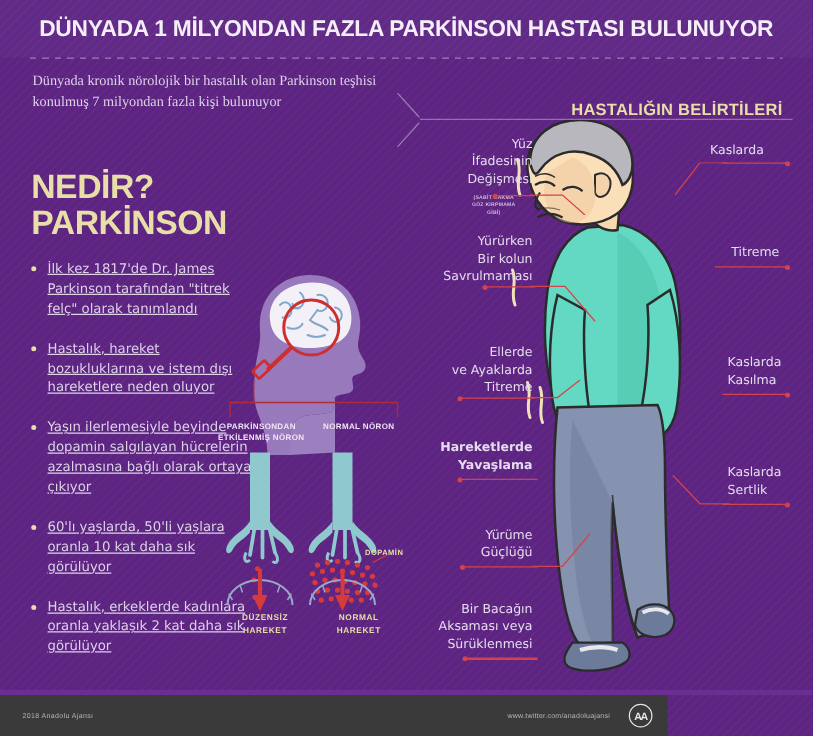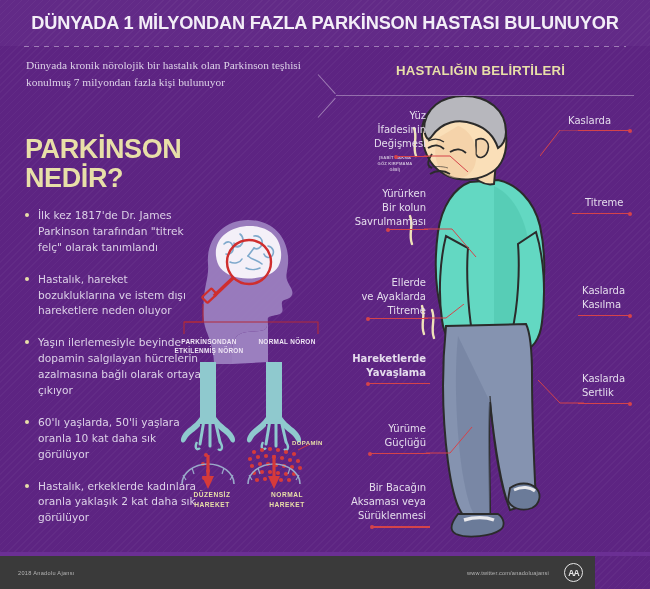--- a/index.html
+++ b/index.html
@@ -75,21 +75,21 @@
     color: #e8dfa8;
     font-size: 27px; font-weight: 800; line-height: 1.06;
     letter-spacing: -0.4px;
     font-family: "Liberation Sans", sans-serif;
   }
   .bullets {
     position: absolute; left: 25px; top: 208px; width: 180px;
   }
   .bullet {
     position: relative; padding-left: 13px; margin-bottom: 16px;
-    color: #ddd2e8; font-size: 10.6px; line-height: 1.50;
+    color: #ddd2e8; font-size: 10.6px; line-height: 1.50; text-decoration: underline;
   }
   .bullet .dot {
     position: absolute; left: 0; top: 5px;
     width: 4px; height: 4px; border-radius: 50%;
     background: #e8dfa8;
   }
 
   
   .diagram { position: absolute; left: 170px; top: 212px; width: 165px; height: 320px; }
   .neuron-label {
@@ -109,22 +109,22 @@
   .bl-left  { left: 6px;  top: 278px; width: 72px; }
   .bl-right { left: 86px; top: 278px; width: 62px; }
   .dopamin-label {
     position: absolute; left: 122px; top: 228px;
     color: #e8dfa8; font-size: 6px; font-weight: 800; letter-spacing: 0.4px;
     font-family: "Liberation Sans", sans-serif;
   }
 
   
   .sec-title {
-    position: absolute; left: 396px; top: 63px; width: 230px;
-    text-align: left;
+    position: absolute; left: 396px; top: 80px; width: 230px;
+    text-align: right;
     color: #e8dfa8; font-size: 13.2px; font-weight: 800; letter-spacing: 0.2px;
     font-family: "Liberation Sans", sans-serif;
   }
   .sym {
     position: absolute; color: #e4dcec; font-size: 10px; line-height: 1.38;
   }
   .sym.r { text-align: right; }
   .sym.l { text-align: left; }
   .sym-sub {
     position: absolute; color: #cdbcd9;
@@ -133,21 +133,21 @@
     font-family: "Liberation Sans", sans-serif;
   }
   .leader { position: absolute; height: 1px; background: #d5434a; }
   .leader .cap {
     position: absolute; top: -1.5px; width: 4px; height: 4px;
     border-radius: 50%; background: #d5434a;
   }
 
   
   .footer {
-    position: absolute; left: 0; bottom: 0; width: 595px; height: 33px;
+    position: absolute; left: 0; bottom: 0; width: 534px; height: 33px;
     background: #3a3a3a;
     display: flex; align-items: center; text-align: center;
   }
   .footer-left {
     position: absolute; left: 18px; color: #b6b6b6; font-size: 5.6px; letter-spacing: 0.3px;
     font-family: "Liberation Sans", sans-serif;
   }
   .footer-right {
     position: absolute; right: 46px; color: #b6b6b6; font-size: 5.6px; letter-spacing: 0.2px;
     font-family: "Liberation Sans", sans-serif;
@@ -173,22 +173,22 @@
   <div class="header">
     <div class="header-title">DÜNYADA 1 MİLYONDAN FAZLA PARKİNSON HASTASI BULUNUYOR</div>
   </div>
   <div class="dash-divider"></div>
   <div class="chevron"></div>
   <div class="chev-line"></div>
 
   <div class="intro">Dünyada kronik nörolojik bir hastalık olan Parkinson teşhisi konulmuş 7 milyondan fazla kişi bulunuyor</div>
 
   <div class="big-title">
+    <div>NEDİR?</div>
     <div>PARKİNSON</div>
-    <div>NEDİR?</div>
   </div>
 
   <div class="bullets">
     <div class="bullet">
       <span class="dot"></span>
       <span>İlk kez 1817'de Dr. James Parkinson tarafından "titrek felç" olarak tanımlandı</span>
     </div>
     <div class="bullet">
       <span class="dot"></span>
       <span>Hastalık, hareket bozukluklarına ve istem dışı hareketlere neden oluyor</span>

